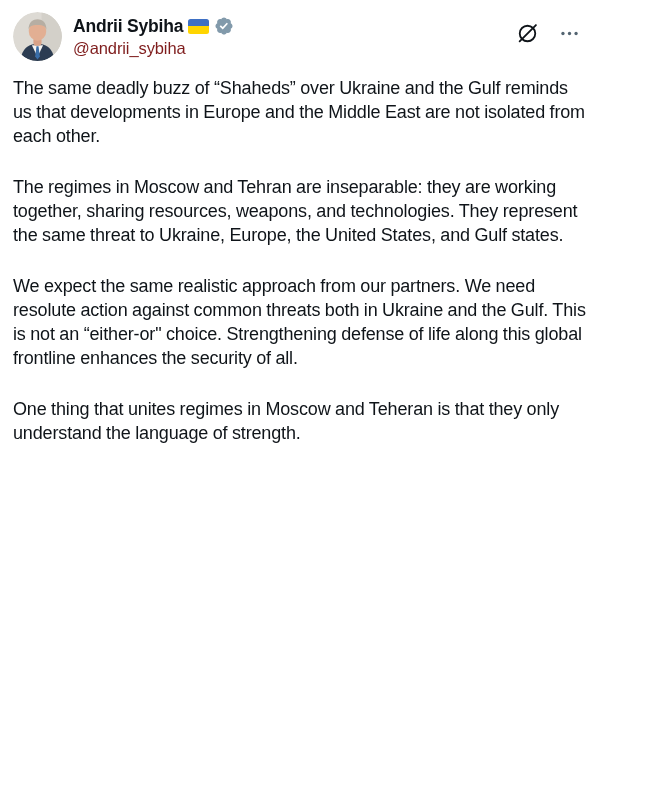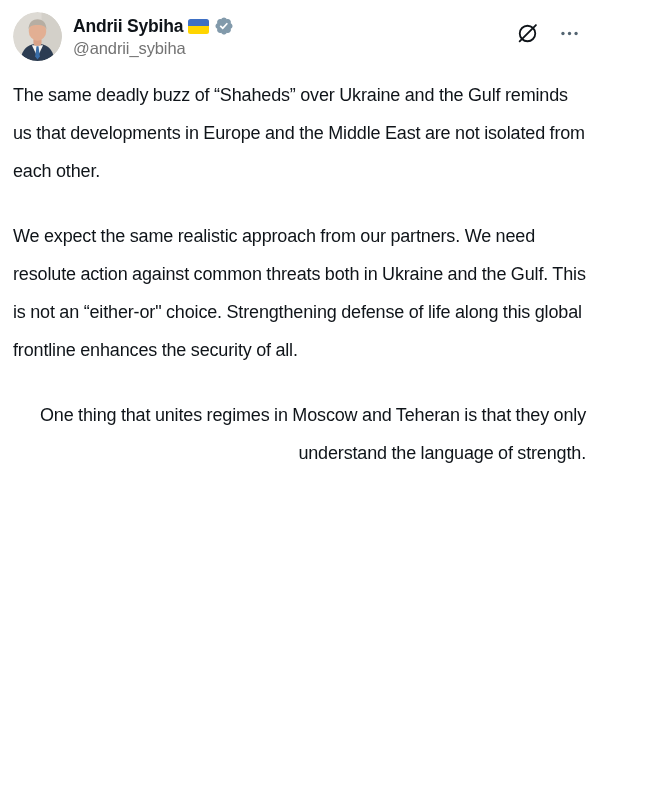--- a/index.html
+++ b/index.html
@@ -54,21 +54,21 @@
     border-radius: 2.5px;
     background: linear-gradient(to bottom, #3e70c4 0%, #3e70c4 50%, #ffd500 50%, #ffd500 100%);
     display: inline-block;
   }
   .verified {
     display: inline-flex;
     cursor: pointer;
   }
   .handle {
     font-size: 16.5px;
-    color: #737373;
+    color: #7f1d1d;
     margin-top: 2px;
     letter-spacing: -0.1px;
     cursor: pointer;
   }
   .header-spacer { flex: 1; }
   .header-actions {
     display: flex;
     align-items: center;
     gap: 20px;
     padding-top: 10px;
@@ -78,26 +78,26 @@
     background: none;
     border: none;
     padding: 0;
     cursor: pointer;
     display: inline-flex;
     align-items: center;
   }
   .body-text p {
     margin: 4px 0 27px 0;
     font-size: 18px;
-    line-height: 38px;
+    line-height: 24px;
     color: #0f1419;
     letter-spacing: -0.15px;
     word-spacing: -0.3px;
   }
-  .body-text p:last-child { margin-bottom: 0; text-align: right; }
+  .body-text p:last-child { margin-bottom: 0; }
 </style>
 </head>
 <body>
 
 <div class="post">
 
   <div class="header">
 
     <div class="avatar">
       <svg viewBox="0 0 48 48" width="49" height="49">
@@ -147,17 +147,18 @@
           <circle cx="12" cy="12" r="1.9"></circle>
           <circle cx="19.5" cy="12" r="1.9"></circle>
         </svg>
       </button>
     </div>
 
   </div>
 
   <div class="body-text">
     <p>The same deadly buzz of “Shaheds” over Ukraine and the Gulf reminds us that developments in Europe and the Middle East are not isolated from each other.</p>
+    <p>The regimes in Moscow and Tehran are inseparable: they are working together, sharing resources, weapons, and technologies. They represent the same threat to Ukraine, Europe, the United States, and Gulf states.</p>
     <p>We expect the same realistic approach from our partners. We need resolute action against common threats both in Ukraine and the Gulf. This is not an “either-or" choice. Strengthening defense of life along this global frontline enhances the security of all.</p>
     <p>One thing that unites regimes in Moscow and Teheran is that they only understand the language of strength.</p>
   </div>
 
 </div>
 
 </body></html>

